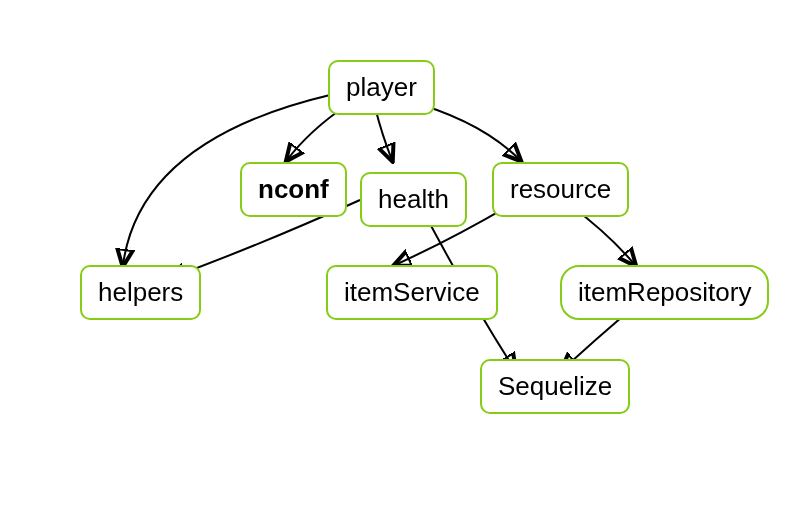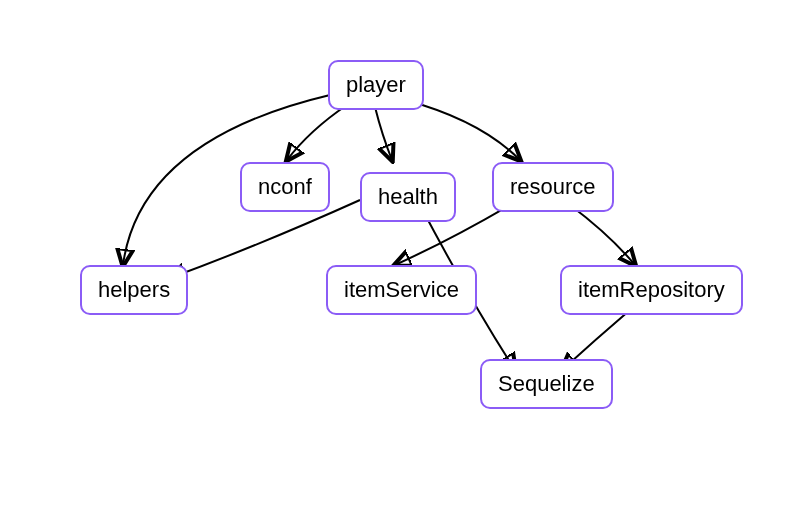--- a/index.html
+++ b/index.html
@@ -6,25 +6,25 @@
       margin: 0;
       padding: 0;
       width: 800px;
       height: 507px;
       position: relative;
       font-family: Arial, sans-serif;
       background: #fff;
     }
     .node {
       position: absolute;
-      border: 2px solid #8b5cf6;
+      border: 2px solid #84cc16;
       border-radius: 10px;
       background: #fff;
       padding: 10px 16px;
-      font-size: 22px;
+      font-size: 26px;
       text-align: center;
       box-sizing: border-box;
     }
     svg.edges {
       position: absolute;
       top: 0;
       left: 0;
       width: 800px;
       height: 507px;
       pointer-events: none;
@@ -61,39 +61,39 @@
 
   <path d="M 570,205 Q 610,235 635,265" marker-end="url(#arrowhead)"></path>
 
   <path d="M 630,310 Q 595,340 562,370" marker-end="url(#arrowhead)"></path>
 </svg>
 
 <div class="node" style="left:328px; top:60px;">
   <span>player</span>
 </div>
 
-<div class="node" style="left:240px; top:162px;">
+<div class="node" style="left:240px; top:162px;font-weight:bold;">
   <span>nconf</span>
 </div>
 
 <div class="node" style="left:360px; top:172px;">
   <span>health</span>
 </div>
 
 <div class="node" style="left:492px; top:162px;">
   <span>resource</span>
 </div>
 
 <div class="node" style="left:80px; top:265px;">
   <span>helpers</span>
 </div>
 
 <div class="node" style="left:300px; top:265px;margin-left:26px;">
   <span>itemService</span>
 </div>
 
-<div class="node" style="left:560px; top:265px;">
+<div class="node" style="left:560px; top:265px;border-radius:19px;">
   <span>itemRepository</span>
 </div>
 
 <div class="node" style="left:480px; top:359px;">
   <span>Sequelize</span>
 </div>
 
 </body></html>

